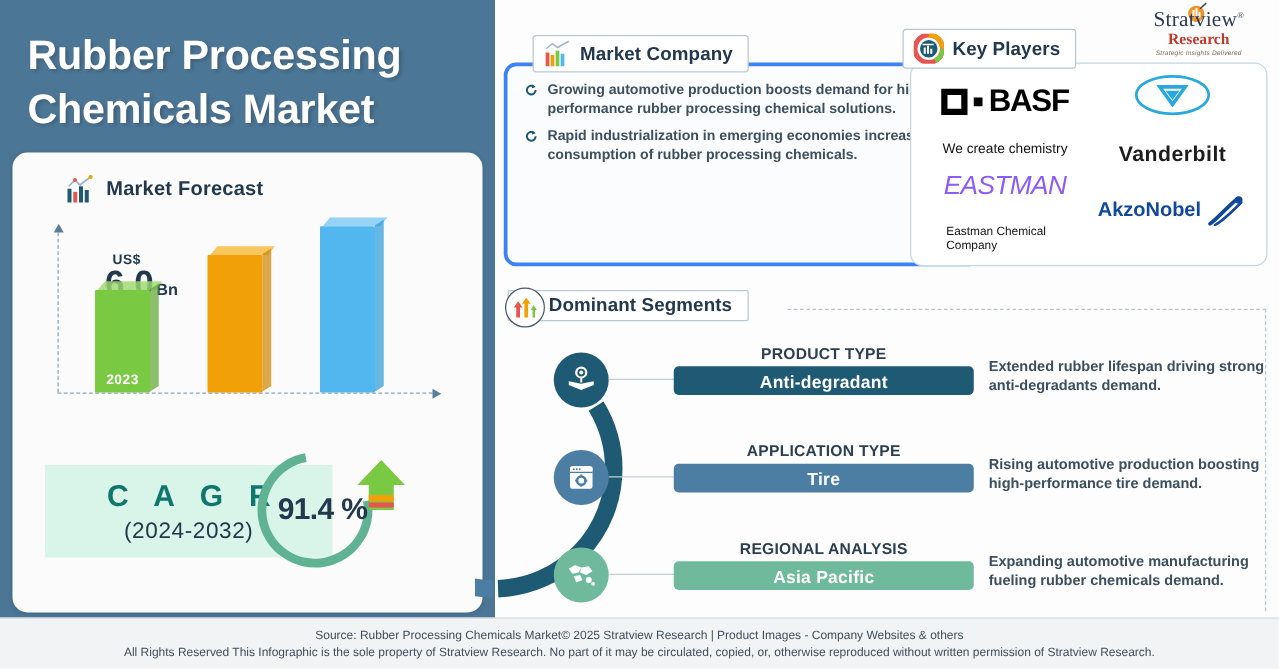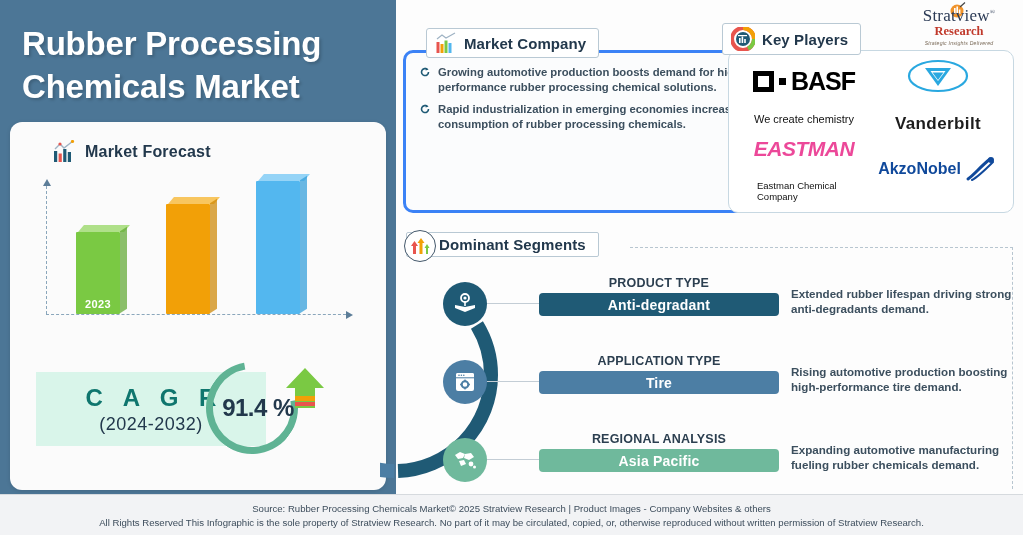--- a/index.html
+++ b/index.html
@@ -146,21 +146,21 @@
     grid-template-columns:1fr 1fr; grid-template-rows:1fr 1fr;
   }
   .logo-cell { display:flex; flex-direction:column; align-items:center; justify-content:center; gap:19px; }
   .basf-row { display:flex; align-items:center; gap:5px; }
   .basf-sq { width:21px; height:21px; background:#000; position:relative; }
   .basf-sq:after { content:""; position:absolute; left:5px; top:5px; width:11px; height:11px; background:#fff; }
   .basf-dot { width:7px; height:7px; background:#000; }
   .basf-word { font-size:25px; font-weight:bold; letter-spacing:-1px; color:#000; line-height:1; }
   .basf-tag { font-size:11px; color:#111; }
   .vb-word { font-size:17px; font-weight:bold; color:#1d1d1d; letter-spacing:0.4px; }
-  .eastman-word { font-size:21px; font-weight:bold; color:#ec4899; letter-spacing:-0.5px; font-style:italic; }
+  .eastman-word { font-size:21px; font-weight:normal; color:#8b5cf6; letter-spacing:-0.5px; font-style:italic; }
   .eastman-tag { font-size:9.5px; color:#111;margin-left:20px; }
   .akzo-word { font-size:16px; font-weight:bold; color:#10499b; }
 
   
   .strat-logo { position:absolute; right:8px; top:6px; width:112px; text-align:center; }
   .strat-name { font-family:"Liberation Serif", serif; font-size:17px; color:#2b3a55; letter-spacing:0.2px; position:relative; }
   .strat-reg { font-size:7px; vertical-align:super; }
   .strat-research { font-family:"Liberation Serif", serif; font-size:12.5px; color:#c0392b; font-weight:bold; margin-top:-2px; }
   .strat-tag { font-size:5.2px; color:#7a6a58; letter-spacing:0.2px; margin-top:1px; font-style:italic; }
 
@@ -248,20 +248,27 @@
         <rect x="11.2" y="9" width="3.2" height="13" fill="#1f5a75"></rect>
         <rect x="15.8" y="12" width="3.2" height="10" fill="#1f5a75"></rect>
       </svg>
       <div class="mf-title">Market Forecast</div>
     </div>
 
     <div class="chart-area">
       <div class="axis-y"></div>
       <div class="axis-x"></div>
 
+      <div class="val-block">
+        <div class="val-us">US$</div>
+        <div class="val-row">
+          <div class="val-num">6.0</div>
+          <div class="val-bn">Bn</div>
+        </div>
+      </div>
 
       <div class="bar bar-g">
         <div class="top"></div>
         <div class="side"></div>
         <div class="bar-year">2023</div>
       </div>
       <div class="bar bar-o">
         <div class="top"></div>
         <div class="side"></div>
       </div>

